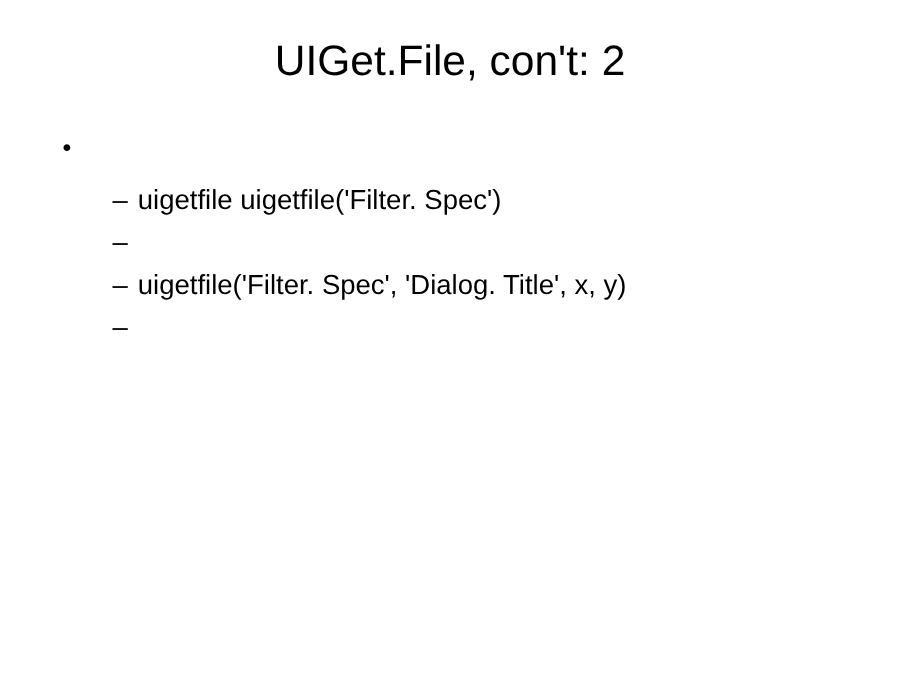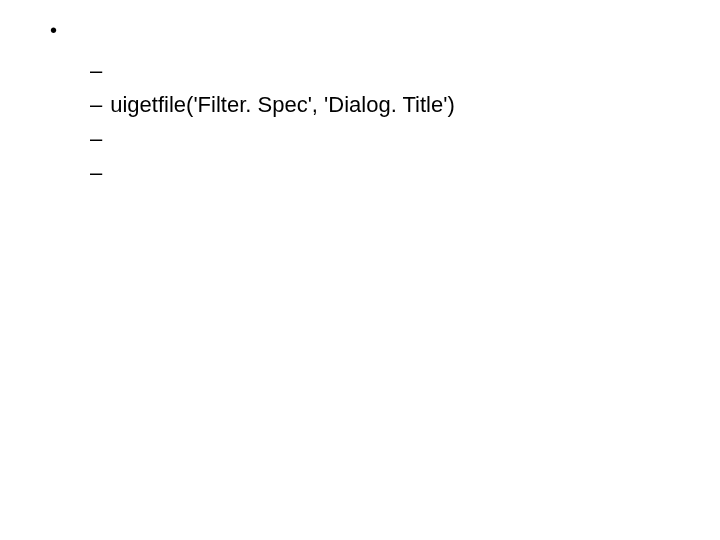--- a/index.html
+++ b/index.html
@@ -48,33 +48,35 @@
       align-items: baseline;
     }
     .bullet-l2 .dash {
       margin-right: 8px;
     }
   </style>
 </head>
 <body>
 
 <div class="slide">
+  <h1 class="title">UIGet.File, con't: 2</h1>
 
   <div class="bullet-l1">
     <span class="dot">•</span>
   </div>
 
   <div class="sublist">
     <div class="bullet-l2">
       <span class="dash">–</span>
+      <span>uigetfile uigetfile('Filter. Spec')</span>
     </div>
     <div class="bullet-l2">
       <span class="dash">–</span>
-      <span>uigetfile('Filter. Spec', 'Dialog. Title')</span>
     </div>
     <div class="bullet-l2">
       <span class="dash">–</span>
+      <span>uigetfile('Filter. Spec', 'Dialog. Title', x, y)</span>
     </div>
     <div class="bullet-l2">
       <span class="dash">–</span>
     </div>
   </div>
 </div>
 
 </body></html>

